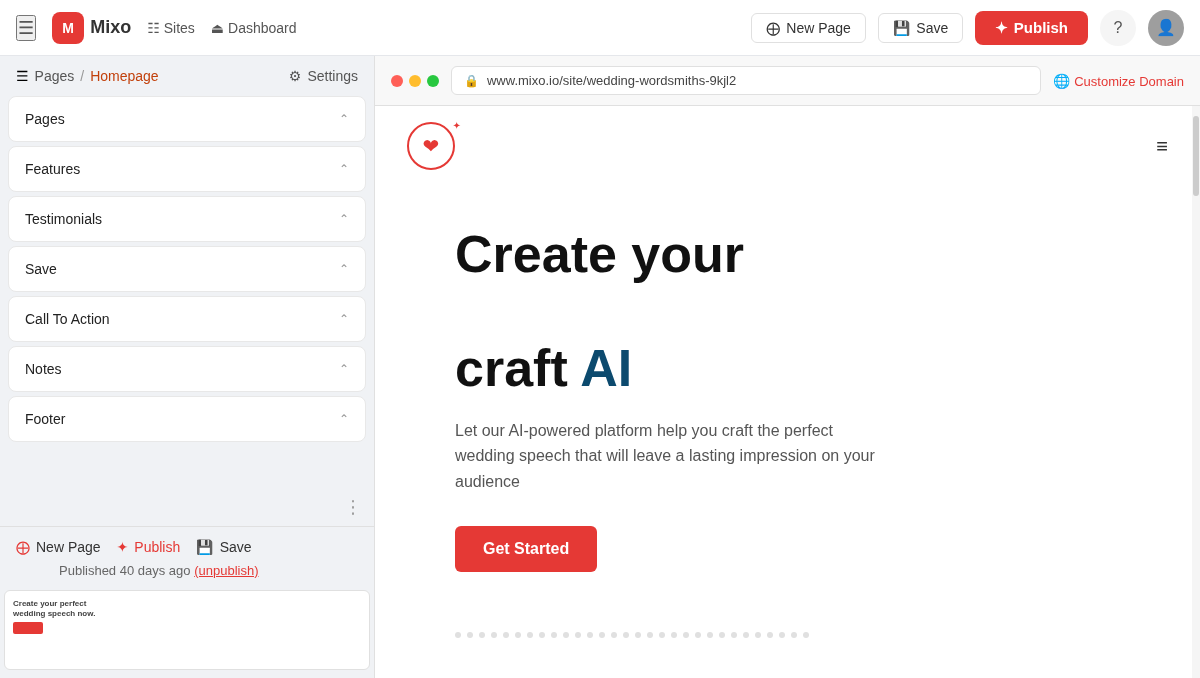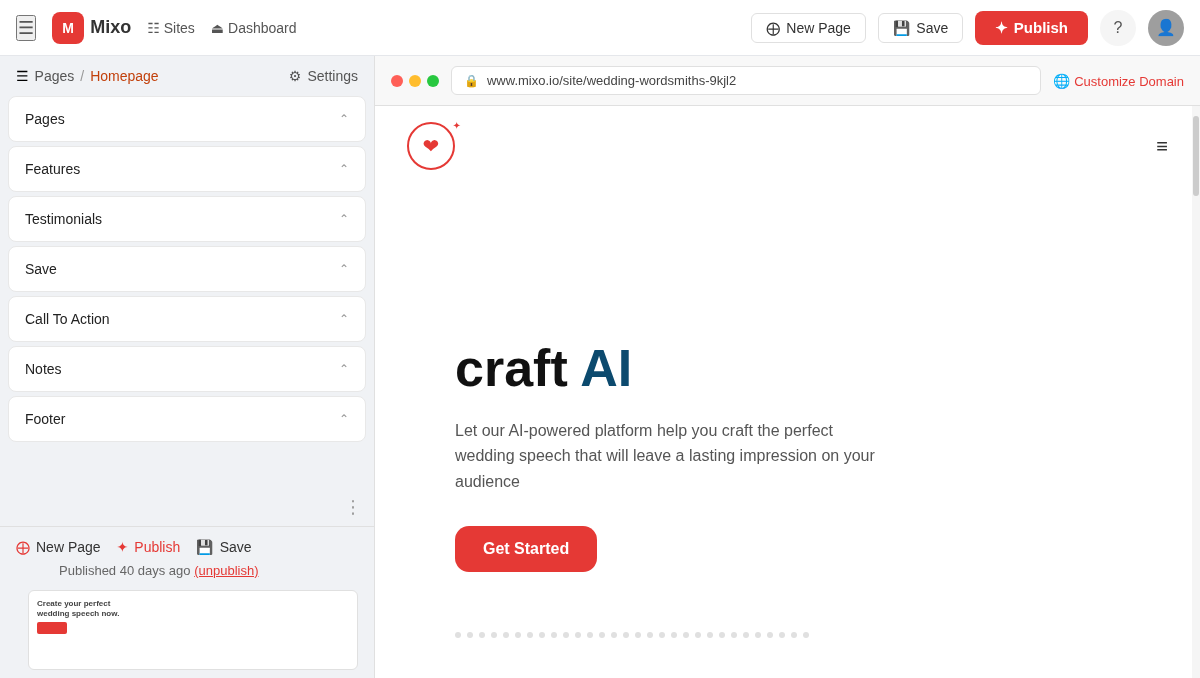--- a/index.html
+++ b/index.html
@@ -84,21 +84,21 @@
     .sidebar-actions { display: flex; align-items: center; gap: 16px; margin-bottom: 8px; }
     .action-btn {
       display: flex; align-items: center; gap: 6px;
       font-size: 14px; color: #333; cursor: pointer; background: none; border: none;
     }
     .action-btn.red { color: #e53935; }
     .published-info { font-size: 13px; color: #666; margin-left: 43px; }
     .unpublish-link { color: #e53935; cursor: pointer; text-decoration: underline; }
 
     
-    .thumbnail-area { padding: 0 16px 8px; margin-left: 12px; }
+    .thumbnail-area { padding: 0 4px 8px; }
     .thumbnail {
       background: white; border-radius: 6px; overflow: hidden;
       height: 80px; border: 1px solid #e0e0e0; padding: 8px; font-size: 9px;
       color: #444; position: relative;
     }
     .thumb-text { font-weight: 700; font-size: 8px; line-height: 1.2; margin-bottom: 4px; }
     .thumb-bar { background: #e53935; height: 12px; border-radius: 2px; width: 30px; }
 
     
     .three-dot { color: #999; font-size: 18px; cursor: pointer; padding: 4px; }
@@ -150,21 +150,21 @@
       content: '✦'; font-size: 10px; color: #e53935;
       position: absolute; right: -8px; top: -4px;
     }
     .site-hamburger { font-size: 20px; color: #333; }
 
     .hero-section { padding: 40px 80px 40px; }
     .hero-title { font-size: 52px; font-weight: 900; color: #111; line-height: 1.1; margin-bottom: 20px; }
     .hero-title .ai-text { color: #0c4a6e; }
     .hero-subtitle { font-size: 16px; color: #555; max-width: 440px; line-height: 1.6; margin-bottom: 32px; }
     .hero-cta {
-      background: #e53935; color: white; border: none; border-radius: 14px;
+      background: #e53935; color: white; border: none; border-radius: 6px;
       padding: 14px 28px; font-size: 16px; font-weight: 600; cursor: pointer;
     }
 
     .dots-row {
       display: flex; gap: 6px; padding: 20px 80px; flex-wrap: wrap;
     }
     .dot { width: 6px; height: 6px; background: #e0e0e0; border-radius: 50%; }
 
     
     .globe-icon { color: #e53935; font-size: 14px; }
@@ -306,21 +306,21 @@
     <div class="browser-body">
       <div class="site-content">
 
         <div class="site-nav">
           <div class="site-logo-heart">❤</div>
           <div class="site-hamburger">≡</div>
         </div>
 
         <div class="hero-section">
           <h1 class="hero-title">
-            <br>
+            <span>Create your</span><br>
             <br>
             <span>craft </span><span class="ai-text">AI</span>
           </h1>
           <p class="hero-subtitle">Let our AI-powered platform help you craft the perfect wedding speech that will leave a lasting impression on your audience</p>
           <button class="hero-cta">
             <span>Get Started</span>
           </button>
         </div>
 
         <div class="dots-row">

